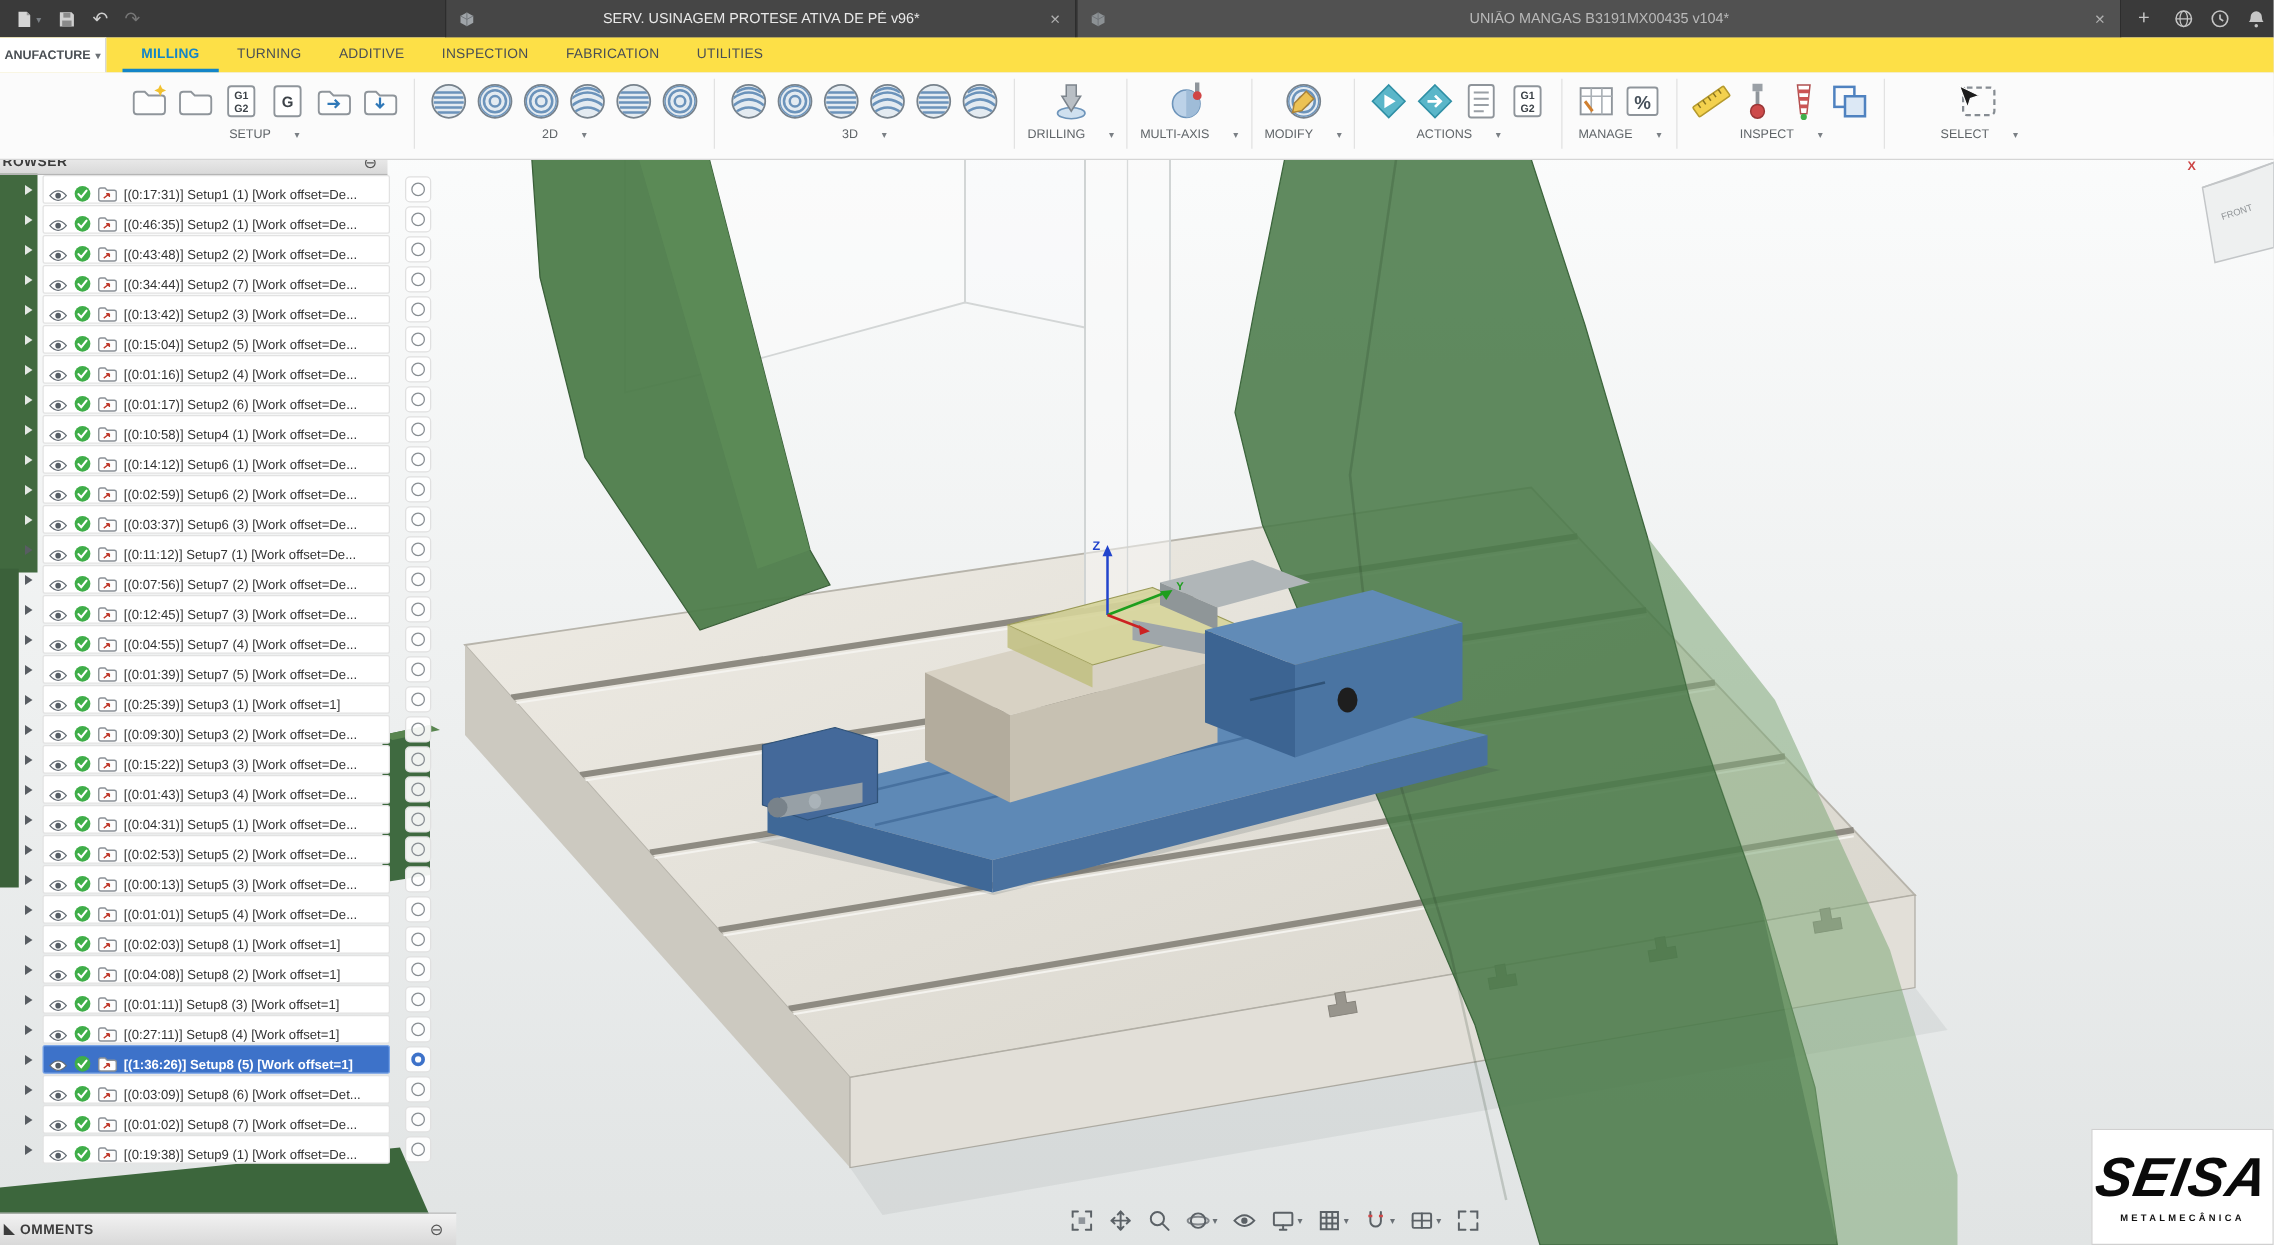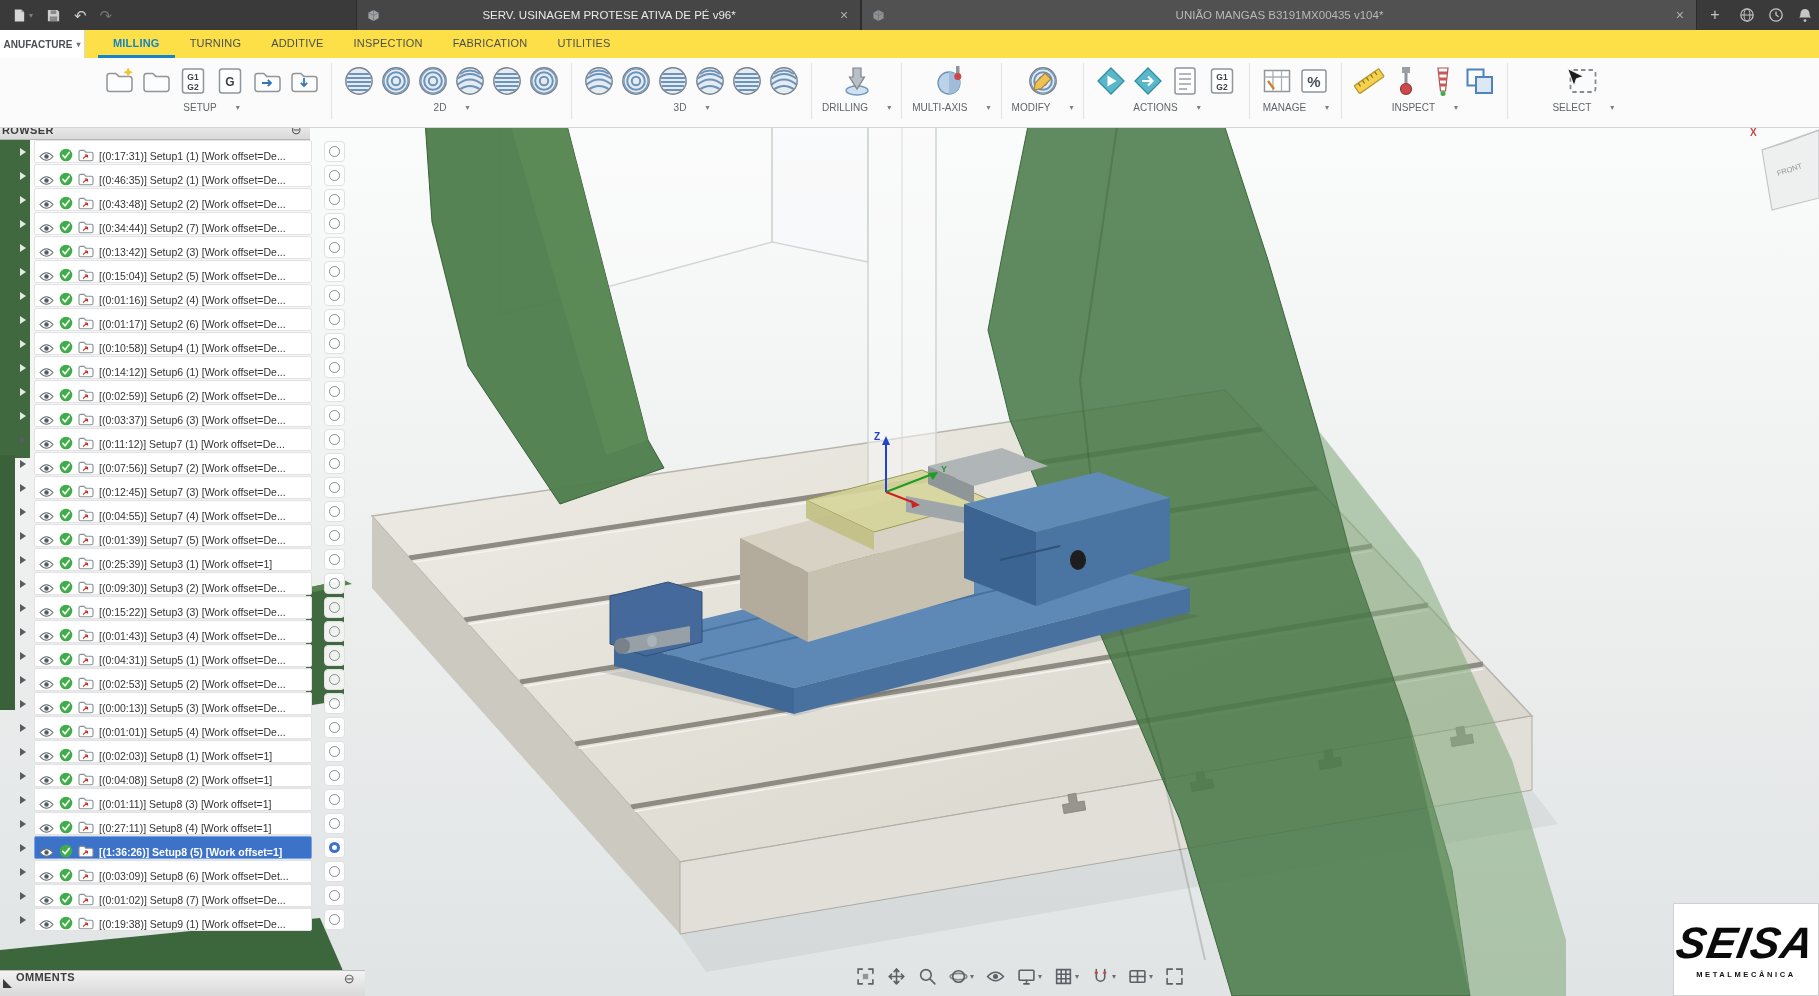--- a/index.html
+++ b/index.html
@@ -86,21 +86,21 @@
   .i-eye svg,.i-chk svg,.i-fold svg{width:100%;height:100%;display:block}
   .radio{position:absolute;left:324px;top:1px;width:21px;height:21px;border-radius:4px;
          background:rgba(255,255,255,.92);border:1px solid #e0e0e0;box-sizing:border-box;
          display:flex;align-items:center;justify-content:center}
   .radio i{display:block;width:11px;height:11px;border:1.6px solid #878d92;border-radius:50%;box-sizing:border-box}
   .b-row.sel .radio i{border:3.5px solid #3d72c9}
 
   
   .comments{position:absolute;left:0;top:970px;width:365px;height:26px;z-index:31;
             background:linear-gradient(#f2f2f2,#d9d9d9);border-top:1px solid #bbb;
-            display:flex;font-size:11px;font-weight:bold;color:#3c3c3c;
+            display:flex;align-items:center;font-size:11px;font-weight:bold;color:#3c3c3c;
             letter-spacing:.4px;padding:0 10px 0 16px;box-sizing:border-box}
   .cm-tri{position:absolute;left:3px;top:8px;width:0;height:0;
           border-bottom:9px solid #3c3c3c;border-right:9px solid transparent}
   .cm-collapse{margin-left:auto;font-size:13px;font-weight:normal;color:#555}
 
   
   .navbar{position:absolute;left:856px;top:962px;height:28px;display:flex;align-items:center;
           gap:12px;z-index:25}
   .nav-item{display:flex;align-items:center;gap:2px}
   .nav-item svg{width:19px;height:19px;display:block}

